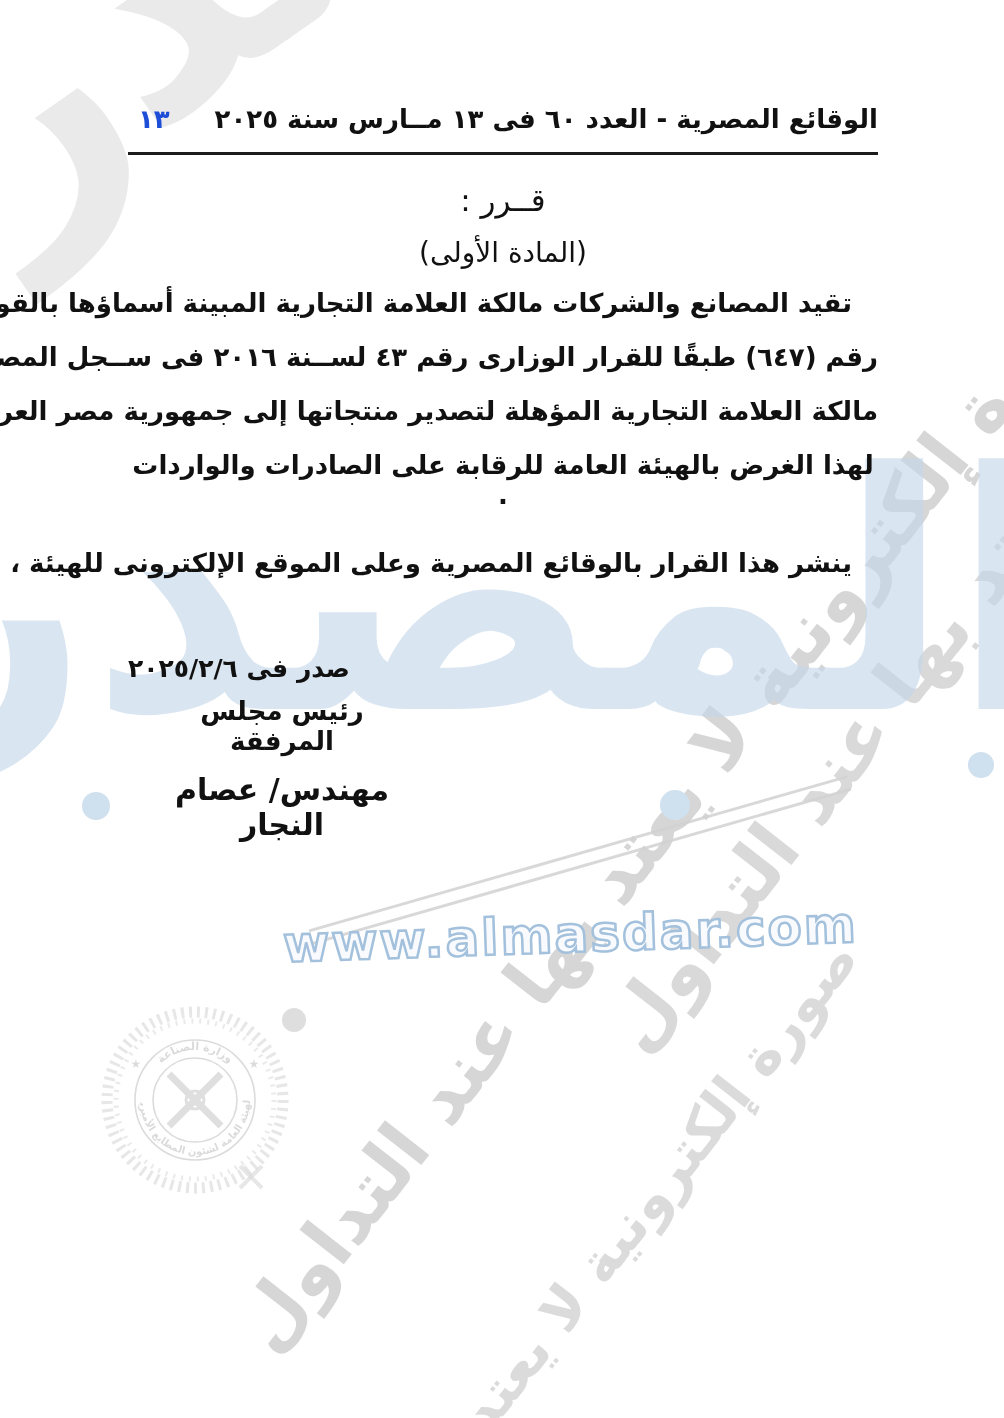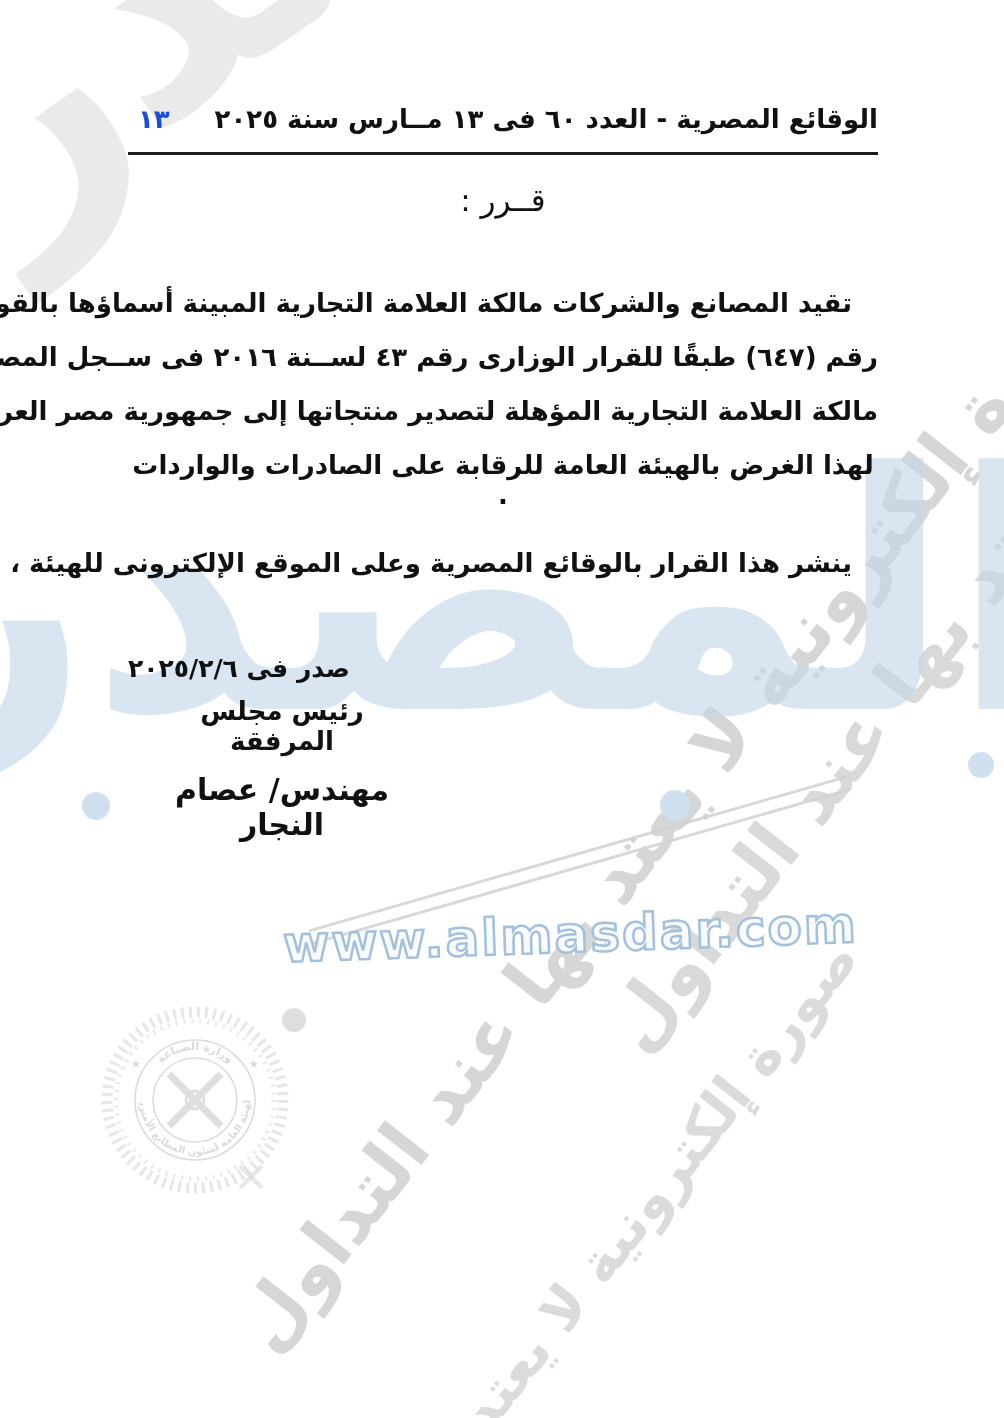--- a/index.html
+++ b/index.html
@@ -159,20 +159,21 @@
   </div>
 
   <div class="content">
 
     <div class="header-number">١٣</div>
     <div class="header-title">الوقائع المصرية - العدد ٦٠ فى ١٣ مــارس سنة ٢٠٢٥</div>
     <div class="header-rule"></div>
 
     <div class="center-line decree-word">قــرر :</div>
 
+    <div class="center-line article-head a1">(المادة الأولى)</div>
 
     <div class="body-line first l1">تقيد المصانع والشركات مالكة العلامة التجارية المبينة أسماؤها بالقوائم المرفقة</div>
     <div class="body-line l2">رقم (٦٤٧) طبقًا للقرار الوزارى رقم ٤٣ لســنة ٢٠١٦ فى ســجل المصانع والشركات</div>
     <div class="body-line l3">مالكة العلامة التجارية المؤهلة لتصدير منتجاتها إلى جمهورية مصر العربية والمنشــأ</div>
     <div class="body-line last l4">لهذا الغرض بالهيئة العامة للرقابة على الصادرات والواردات .</div>
 
 
     <div class="body-line first l5">ينشر هذا القرار بالوقائع المصرية وعلى الموقع الإلكترونى للهيئة ، وعلى الجهات</div>
 
     <div class="issue-date">

